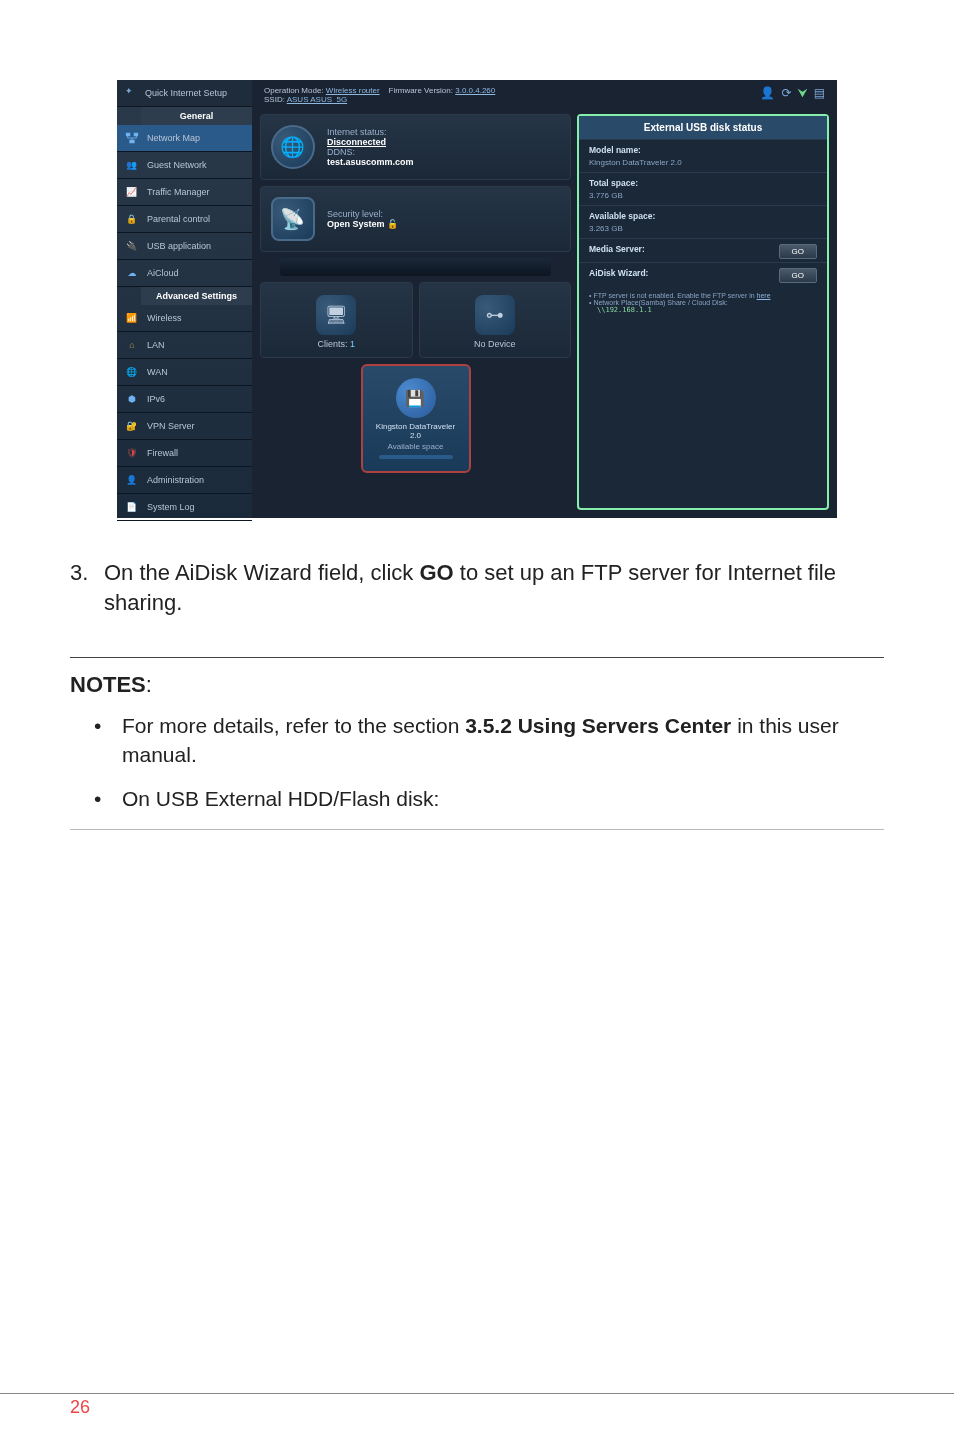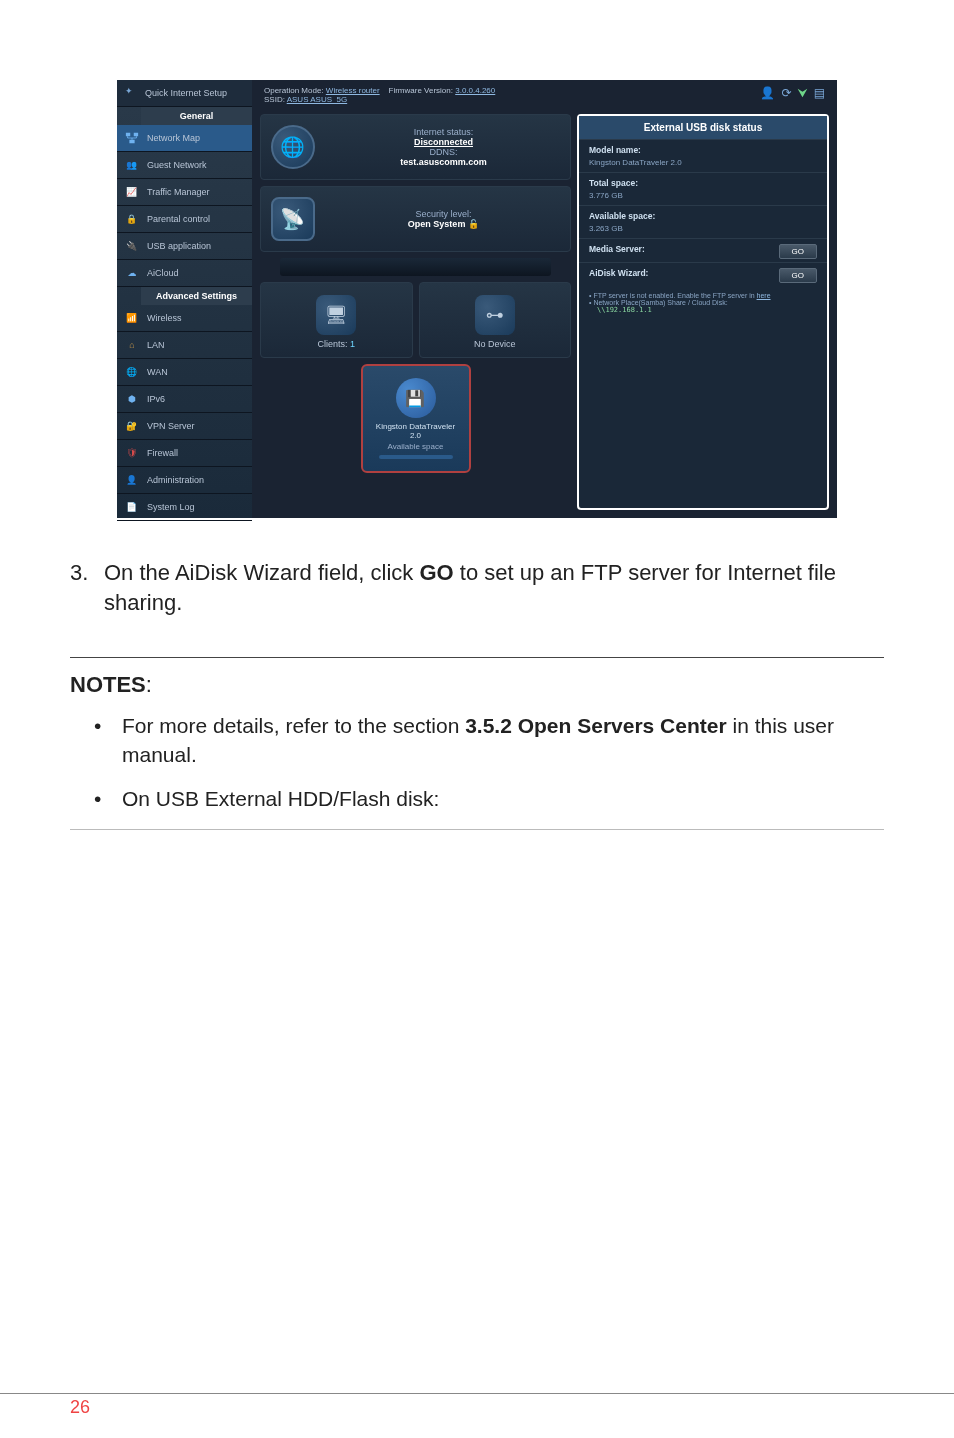--- a/index.html
+++ b/index.html
@@ -111,21 +111,21 @@
       width: 44px; height: 44px;
       border-radius: 50%;
       background: radial-gradient(circle at 30% 30%, #3a5a7a, #1a3a5a);
       border: 2px solid #4a6a8a;
       display: flex;
       align-items: center;
       justify-content: center;
       color: #c0d0e0;
       font-size: 20px;
     }
-    .tile-info { flex: 1; text-align: center; }
+    .tile-info { flex: 1; }
     .tile-info .label { color: #9aafcb; }
     .tile-info .value { color: #fff; font-weight: bold; }
     .tile-double { display: flex; gap: 6px; }
     .tile-half {
       flex: 1;
       background: linear-gradient(180deg, #253545 0%, #1b2838 100%);
       border: 1px solid #2a3a4a;
       border-radius: 4px;
       padding: 8px;
       text-align: center;
@@ -156,21 +156,21 @@
       background: radial-gradient(circle at 30% 30%, #4a8acf, #2a5a9a);
       display: flex; align-items: center; justify-content: center;
       color: #fff; font-size: 16px;
     }
     .usb-tile .bar {
       height: 4px; background: #2a5a8a; margin: 4px 8px; border-radius: 2px;
     }
     
     .right-panel {
       width: 252px;
-      border: 2px solid #ffffff;
+      border: 2px solid #86efac;
       border-radius: 4px;
       background: #1a2838;
       padding: 0;
       font-size: 9px;
     }
     .rp-header {
       background: #2a4a6a;
       color: #fff;
       padding: 6px;
       font-weight: bold;
@@ -448,21 +448,21 @@
     <span>On the AiDisk Wizard field, click </span><span class="bold">GO</span><span> to set up an FTP server for Internet file sharing.</span>
   </div>
 </div>
 
 <hr class="sep">
 
 <div class="notes-heading"><span class="bold">NOTES</span><span>:</span></div>
 
 <ul class="notes-list">
   <li>
-    <span>For more details, refer to the section </span><span class="bold">3.5.2 Open Servers Center</span><span> in this user manual.</span>
+    <span>For more details, refer to the section </span><span class="bold">3.5.2 Using Servers Center</span><span> in this user manual.</span>
   </li>
   <li>On USB External HDD/Flash disk:</li>
 </ul>
 
 <hr class="sep-light">
 
 <div class="page-footer"></div>
 <div class="page-number">26</div>
 
 </body></html>

